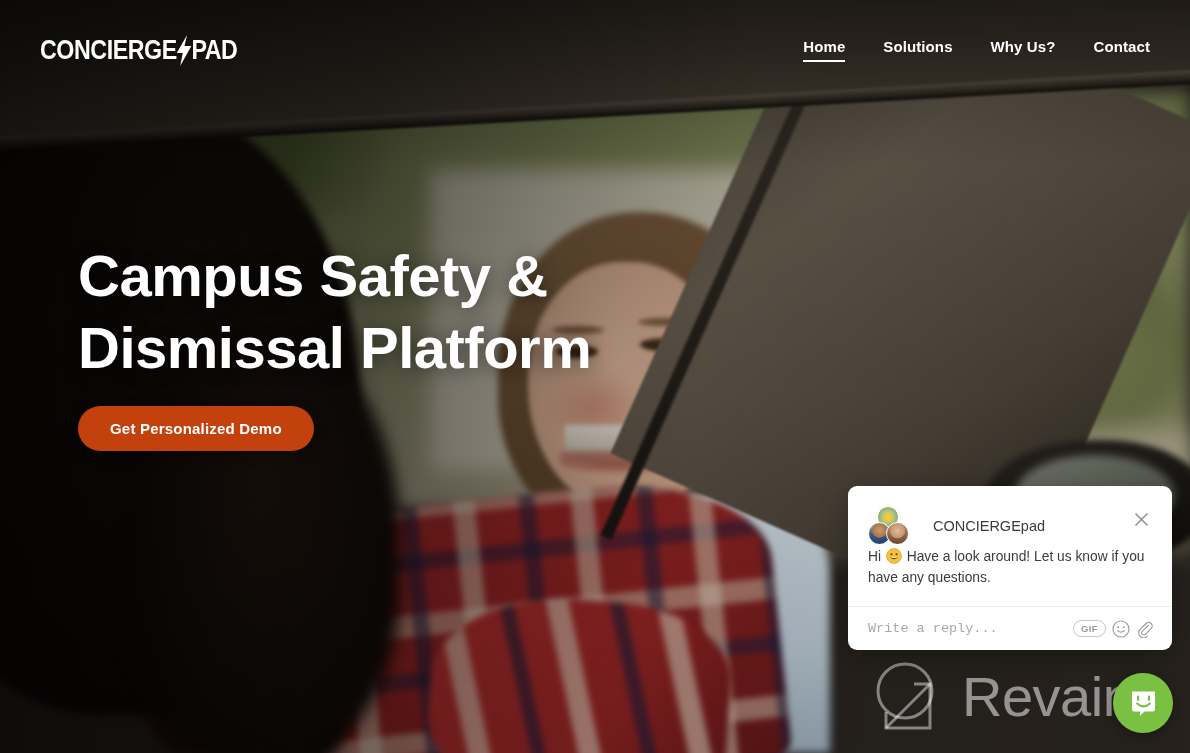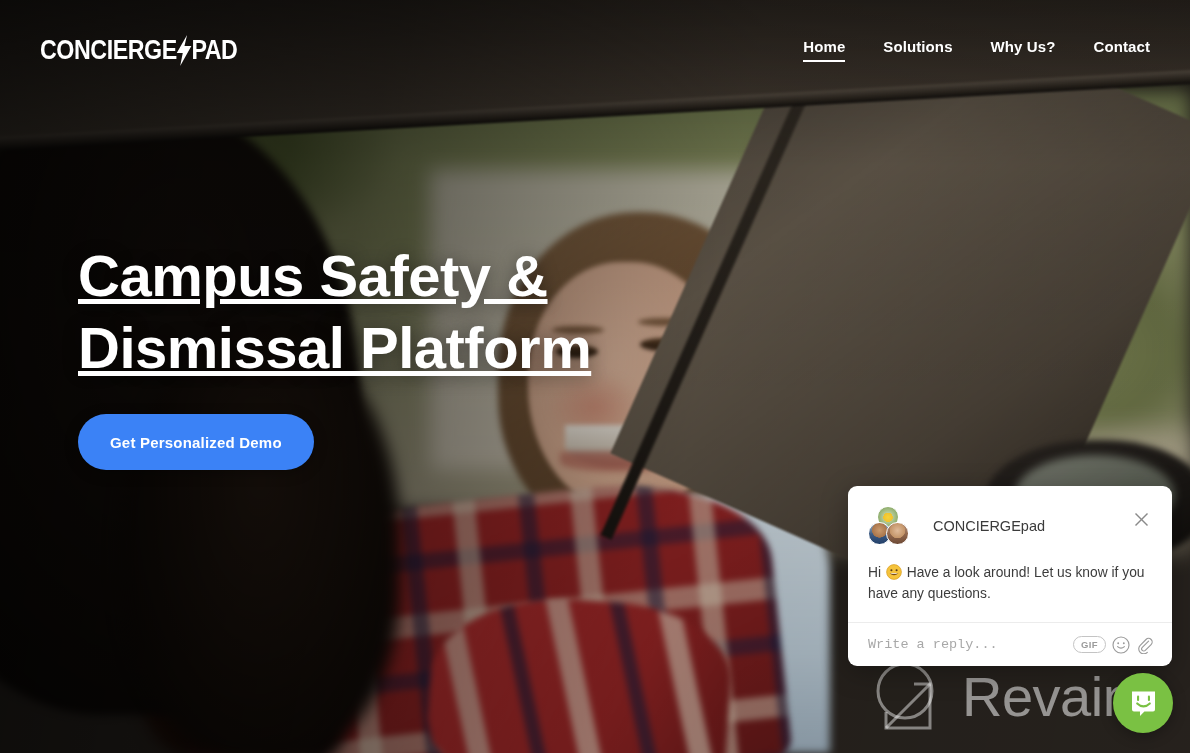--- a/index.html
+++ b/index.html
@@ -288,30 +288,30 @@
     width: 600px;
   }
   .hero-title {
     color: #fff;
     font-size: 58px;
     line-height: 72px;
     font-weight: 700;
     letter-spacing: -0.5px;
     text-shadow: 0 2px 18px rgba(0,0,0,.45);
   }
-  .hero-title .line { display: block; text-decoration: underline; }
+  .hero-title .line { display: block; }
 
   .cta-btn {
-    margin-top: 30px;
+    margin-top: 22px;
     display: inline-flex; align-items: center; justify-content: center;
-    height: 56px;
+    height: 45px;
     padding: 0 32px;
     border: none;
     border-radius: 28px;
-    background: #3b82f6;
+    background: #c2410c;
     color: #fff;
     font-family: "Liberation Sans", sans-serif;
     font-size: 15px;
     font-weight: 700;
     letter-spacing: .2px;
     cursor: pointer;
     box-shadow: 0 3px 14px rgba(0,0,0,.30);
   }
 
   
@@ -386,21 +386,20 @@
     position: absolute; right: -2px; top: 2px;
     width: 22px; height: 22px;
     display: flex; align-items: center; justify-content: center;
     background: none; border: none;
     cursor: pointer;
     color: #8a8a8a;
   }
   .chat-close svg { display: block; width: 15px; height: 15px; }
 
   .chat-msg {
-    margin-top: 16px;
     font-size: 13.8px;
     line-height: 21px;
     color: #3c3c3c;
   }
   .emoji-inline {
     display: inline-block;
     width: 16px; height: 16px;
     vertical-align: -3px;
     margin: 0 1px;
   }

